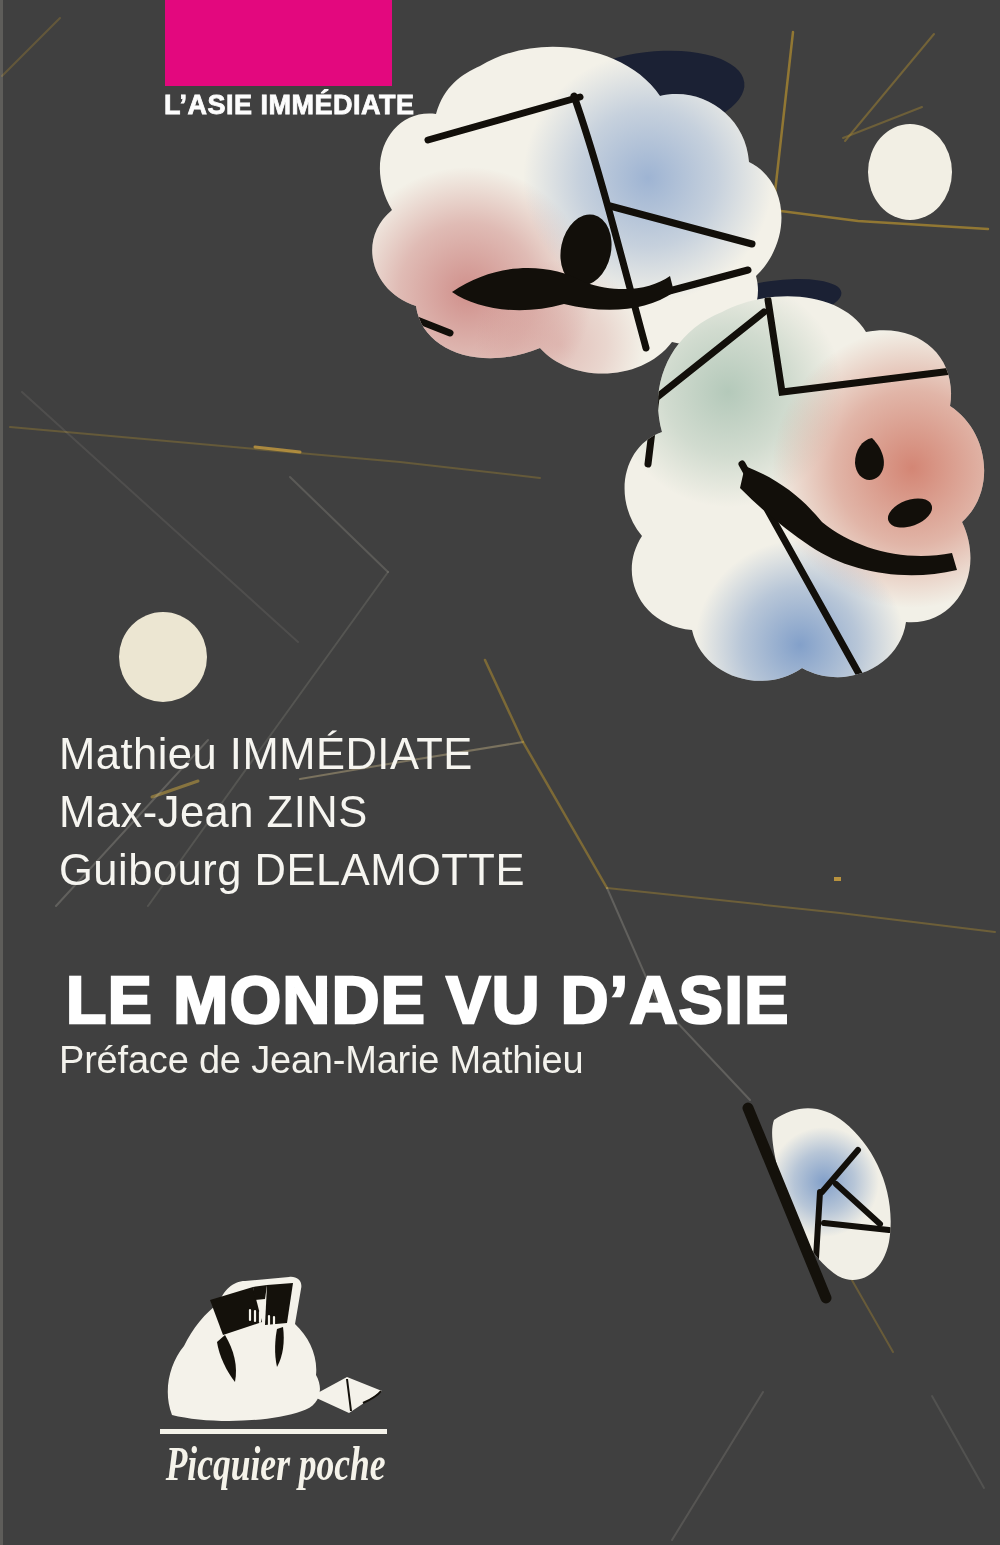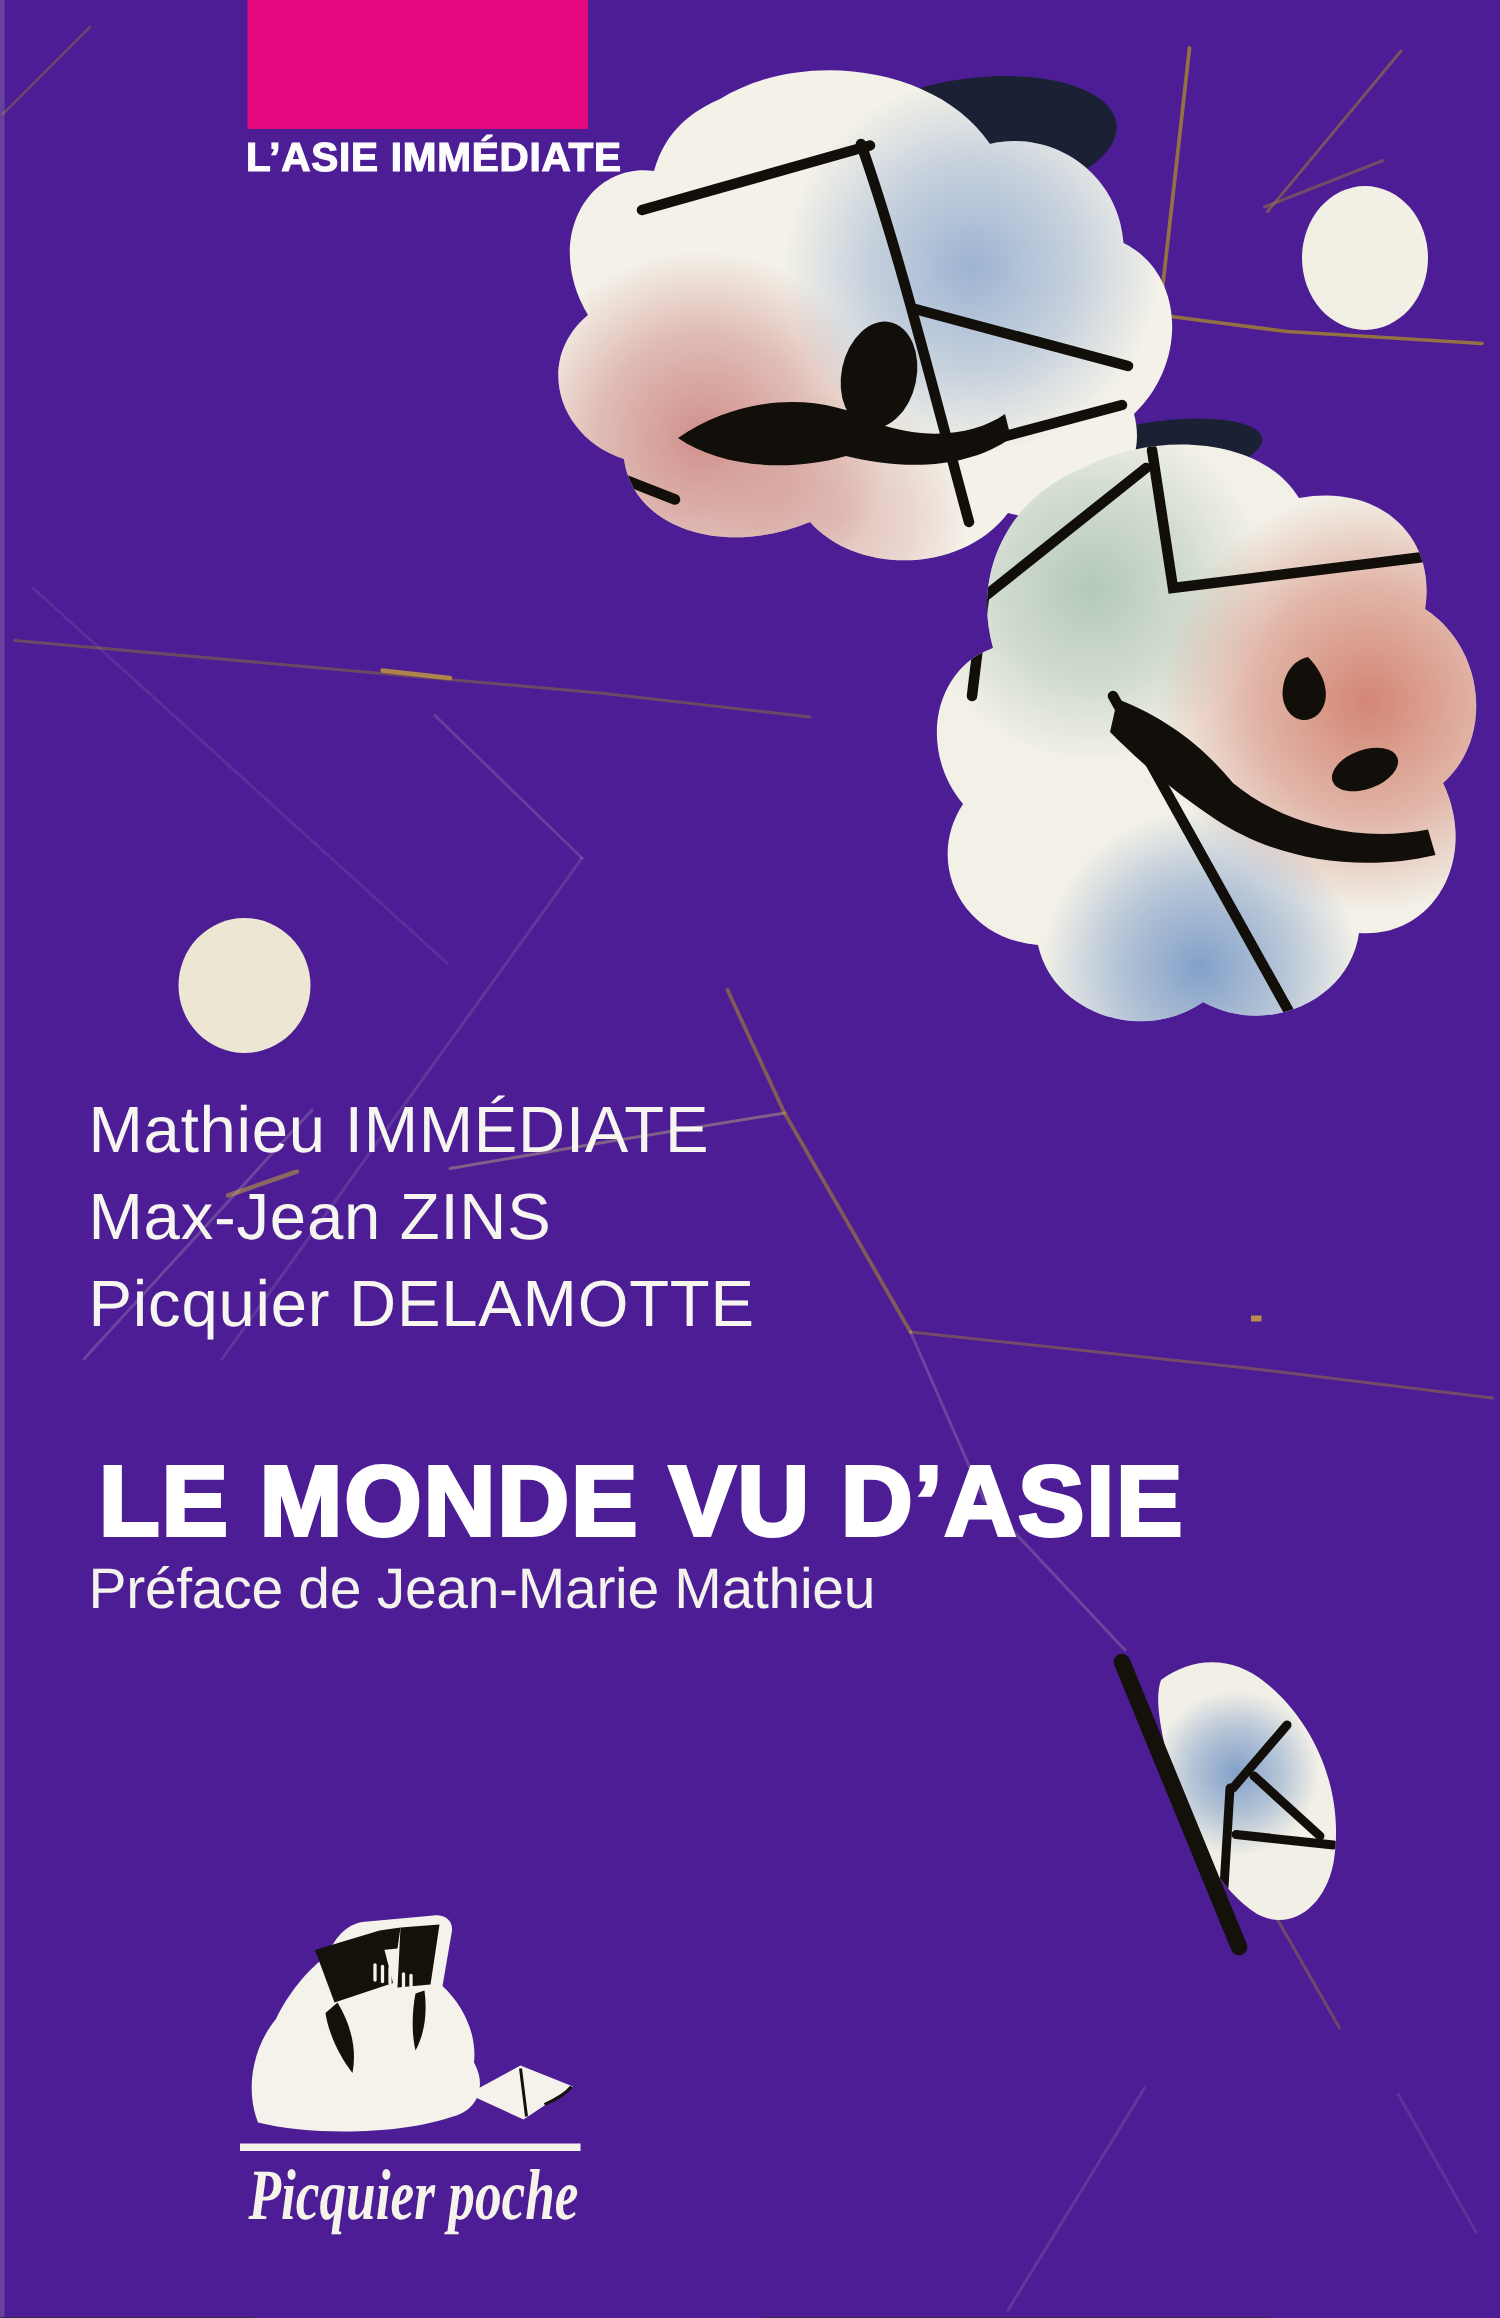--- a/index.html
+++ b/index.html
@@ -1,18 +1,18 @@
 <!DOCTYPE html>
 <html><head>
 <meta charset="utf-8">
 <style>
   html,body{margin:0;padding:0;background:#2b2b2b;}
   .cover{
     position:relative;width:1000px;height:1545px;overflow:hidden;
-    background:#4c1d95;
+    background:#404040;
     font-family:"Liberation Sans", sans-serif;
   }
   .scan-edge{position:absolute;left:0;top:0;width:3px;height:100%;
     background:rgba(216,210,194,0.20);}
   .artwork{position:absolute;left:0;top:0;width:1000px;height:1545px;}
   .magenta-block{position:absolute;left:165px;top:0;width:227px;height:86px;background:#e3087e;}
   .collection-label{
     position:absolute;left:164px;top:90px;color:#fdfdfd;
     font-size:27px;font-weight:700;letter-spacing:0.5px;
     -webkit-text-stroke:0.8px #fdfdfd;white-space:nowrap;
@@ -179,21 +179,21 @@
   </svg>
 
   <div class="scan-edge"></div>
 
   <div class="magenta-block"></div>
   <div class="collection-label">L’ASIE IMMÉDIATE</div>
 
   <div class="authors">
     <div class="author">Mathieu IMMÉDIATE</div>
     <div class="author">Max-Jean ZINS</div>
-    <div class="author">Picquier DELAMOTTE</div>
+    <div class="author">Guibourg DELAMOTTE</div>
   </div>
 
   <h1 class="title">LE MONDE VU D’ASIE</h1>
   <div class="preface">Préface de Jean-Marie Mathieu</div>
 
   <svg class="publisher-logo" viewBox="0 0 260 152" xmlns="http://www.w3.org/2000/svg">
     <g>
       <path fill="#f4f2ea" d="M 22 143 C 13 120 19 92 34 74 C 42 57 56 40 69 31 C 73 19 83 9 95 9 L 139 5 C 147 4 153 9 151 17 L 145 52 C 159 65 168 84 166 103 C 175 119 168 135 152 139 C 118 151 58 152 22 143 Z"></path>
       <g fill="#14110b">
         <path d="M 60 28 L 103 15 L 112 50 L 73 63 Z"></path>

